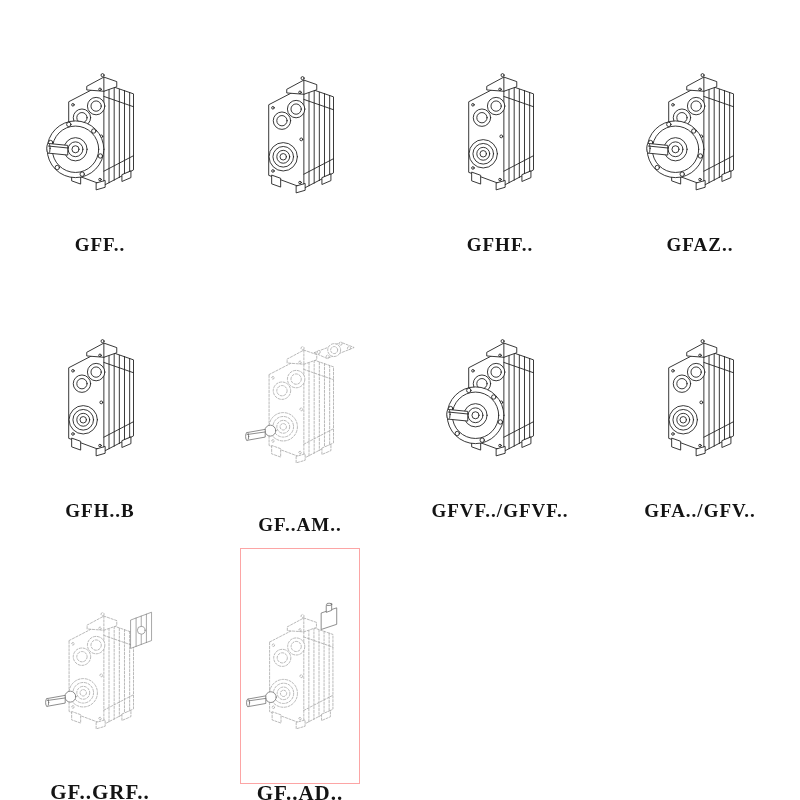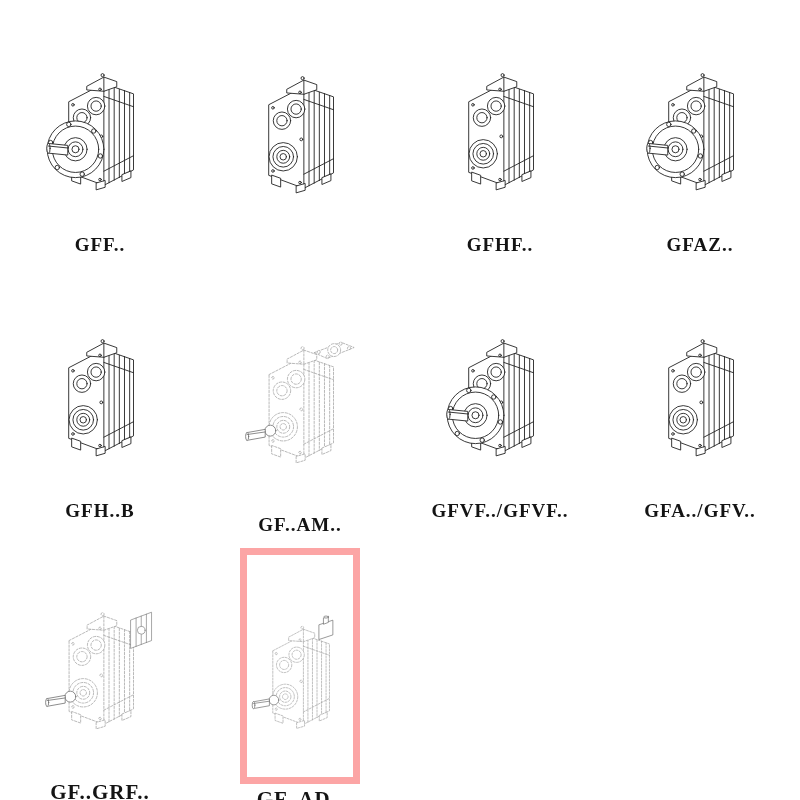--- a/index.html
+++ b/index.html
@@ -1,19 +1,19 @@
 <!DOCTYPE html>
 <html><head>
 <meta charset="utf-8">
 <style>
   html,body{margin:0;padding:0;background:#ffffff;}
   body{width:800px;height:800px;overflow:hidden;font-family:"Liberation Serif", serif;}
   .page{width:800px;height:800px;display:grid;grid-template-columns:200px 200px 200px 200px;grid-template-rows:266px 266px 268px;background:#fff;}
   .cell{box-sizing:border-box;display:flex;flex-direction:column;align-items:center;justify-content:space-between;padding:6px 2px 10px;}
-  .cell.boxed{border:7px solid #fca5a5;}
+  .cell.boxed{border:1px solid #fca5a5;}
   .art{flex:1;display:flex;align-items:center;justify-content:center;width:100%;}
   .label{font-weight:bold;font-size:19px;letter-spacing:1px;color:#141414;text-align:center;white-space:nowrap;}
   .label.lg{font-size:21px;}
   svg.draw{fill:none;stroke-linejoin:round;stroke-linecap:round;}
   .svg-solid{stroke:#222222;stroke-width:1.4;}
   .svg-dashed{stroke:#a4a4a4;stroke-width:1.2;stroke-dasharray:3.5 2.4;}
   .sz-s{width:186px;height:212px;}
   .sz-l{width:198px;height:226px;}
   .defs-holder{position:absolute;width:0;height:0;overflow:hidden;}
 </style>

